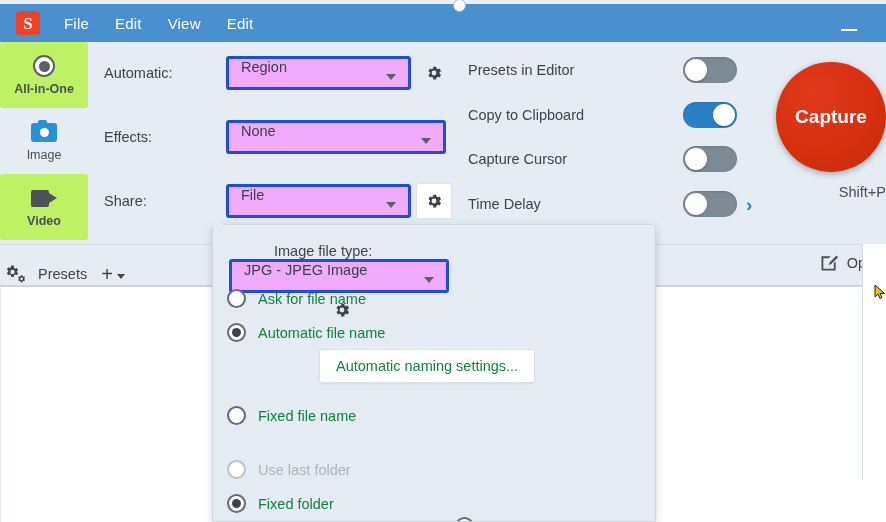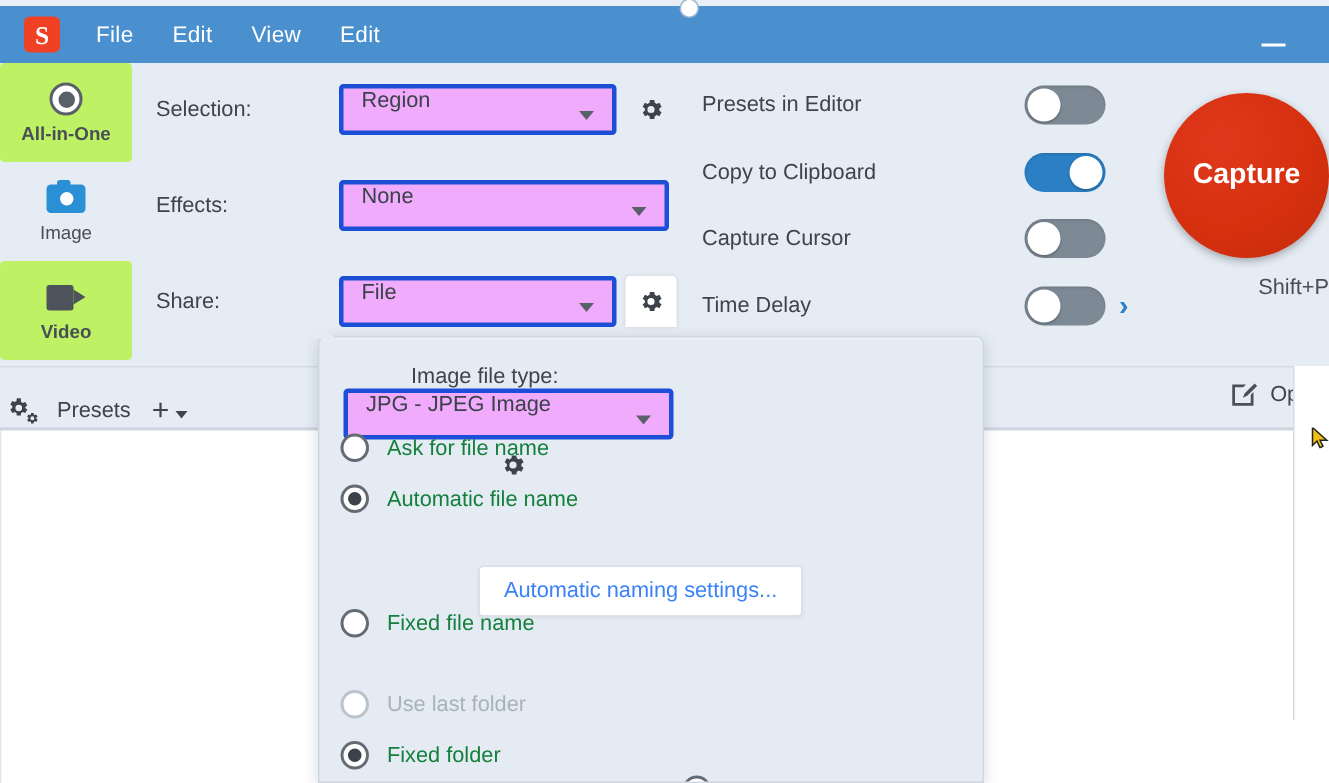--- a/index.html
+++ b/index.html
@@ -286,26 +286,26 @@
     border:2px solid #646b74; background:#ffffff;
     display:flex; align-items:center; justify-content:center;
     flex:none;
   }
   .radio.sel::after {
     content:''; width:9px; height:9px; border-radius:50%; background:#3c424a;
   }
   .radio-row.disabled { color:#a9b2bc; }
   .radio-row.disabled .radio { border-color:#bac2cb; }
   .naming-btn {
-    position:absolute; left:106px; top:152px;
+    position:absolute; left:106px; top:124px;
     padding:8px 16px;
     background:#ffffff;
     border:1px solid #d9e0e8;
     border-radius:3px;
-    font-size:14.5px; color:#3b82f6;
+    font-size:14.5px; color:#15803d;
     box-shadow:0 1px 2px rgba(0,0,0,0.06);
   }
   .radio-partial {
     position:absolute; left:242px; top:292px;
     width:19px; height:19px; border-radius:50%;
     border:2px solid #646b74; background:#ffffff;
   }
   .dd-inner-line {
     position:absolute; left:0; top:0; width:444px; height:1px; background:#eef3f8;
   }
@@ -350,21 +350,21 @@
         <span class="side-ico">
             <span class="ico-video"></span>
           </span>
         <span>Video</span>
       </div>
     </div>
 
     <div class="settings">
 
       <div class="srow r1">
-        <div class="slabel">Selection:</div>
+        <div class="slabel">Automatic:</div>
         <div class="combo">
           <span>Region</span>
           <span class="caret"></span>
         </div>
         <div class="gear-btn">
           <svg class="gear" viewBox="0 0 24 24">
               <path d="M19.4 13a7.6 7.6 0 0 0 0-2l2-1.5-2-3.4-2.4 1a7.6 7.6 0 0 0-1.7-1l-.3-2.6h-4l-.3 2.6c-.6.2-1.2.6-1.7 1l-2.4-1-2 3.4L6.6 11a7.6 7.6 0 0 0 0 2l-2 1.5 2 3.4 2.4-1c.5.4 1.1.8 1.7 1l.3 2.6h4l.3-2.6c.6-.2 1.2-.6 1.7-1l2.4 1 2-3.4-2-1.5zM12 15.2A3.2 3.2 0 1 1 12 8.8a3.2 3.2 0 0 1 0 6.4z"></path>
             </svg>
         </div>
       </div>

